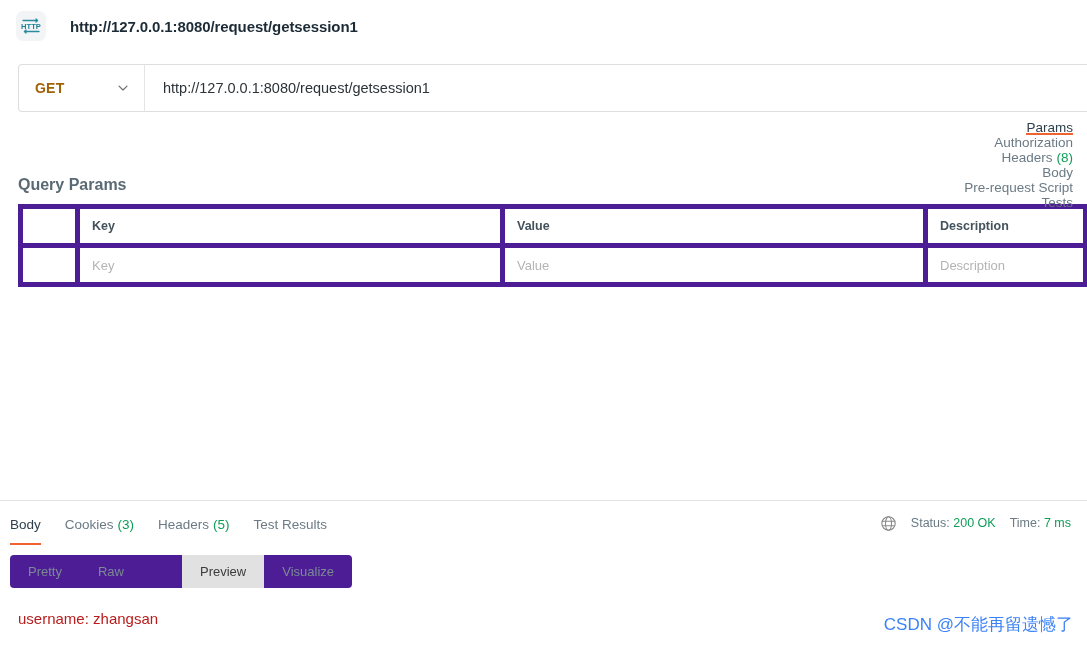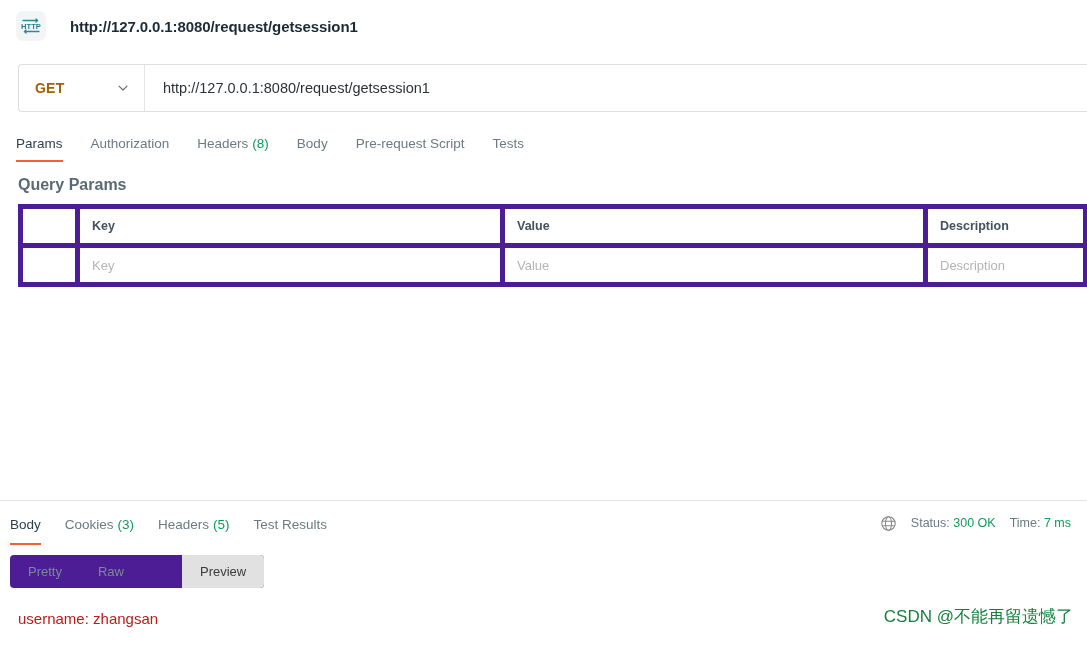--- a/index.html
+++ b/index.html
@@ -99,20 +99,21 @@
   }
 
   
   .req-tabs {
     display: flex;
     align-items: flex-end;
     gap: 0;
     height: 42px;
     padding-left: 16px;
     margin-top: 8px;
+    flex-direction: column;
   }
 
   .req-tab {
     position: relative;
     height: 38px;
     display: flex;
     align-items: center;
     padding: 0 14px;
     font-size: 13.5px;
     color: #6b7a84;
@@ -265,23 +266,23 @@
     padding: 22px 0 0 18px;
     font-size: 15px;
     color: #b91c1c;
     white-space: pre-wrap;
   }
 
   
   .watermark {
     position: absolute;
     right: 14px;
-    bottom: 18px;
+    bottom: 10px;
     font-size: 17px;
-    color: #15803d;
+    color: #3b82f6;
     white-space: nowrap;
     user-select: none;
   }
 </style>
 </head>
 <body>
 
 <div class="tab-header">
   <div class="http-icon">
     <svg width="22" height="22" viewBox="0 0 22 22">
@@ -379,31 +380,32 @@
     <div class="resp-meta">
       <span class="globe-icon">
         <svg width="17" height="17" viewBox="0 0 17 17">
           <circle cx="8.5" cy="8.5" r="6.7" stroke="#8a8a8a" stroke-width="1.1" fill="none"></circle>
           <ellipse cx="8.5" cy="8.5" rx="3" ry="6.7" stroke="#8a8a8a" stroke-width="1.1" fill="none"></ellipse>
           <path d="M2 6.3 H15 M2 10.7 H15" stroke="#8a8a8a" stroke-width="1.1" fill="none"></path>
         </svg>
       </span>
       <span class="meta-item">
         <span>Status:</span>
-        <span class="meta-val">300 OK</span>
+        <span class="meta-val">200 OK</span>
       </span>
       <span class="meta-item">
         <span>Time:</span>
         <span class="meta-val">7 ms</span>
       </span>
     </div>
   </div>
 
   <div class="view-modes">
     <div class="view-mode">Pretty</div>
     <div class="view-mode">Raw</div>
     <div class="view-mode selected">Preview</div>
+    <div class="view-mode">Visualize</div>
   </div>
 
   <div class="body-preview">username: zhangsan</div>
 </div>
 
 <div class="watermark">CSDN @不能再留遗憾了</div>
 
 </body></html>

